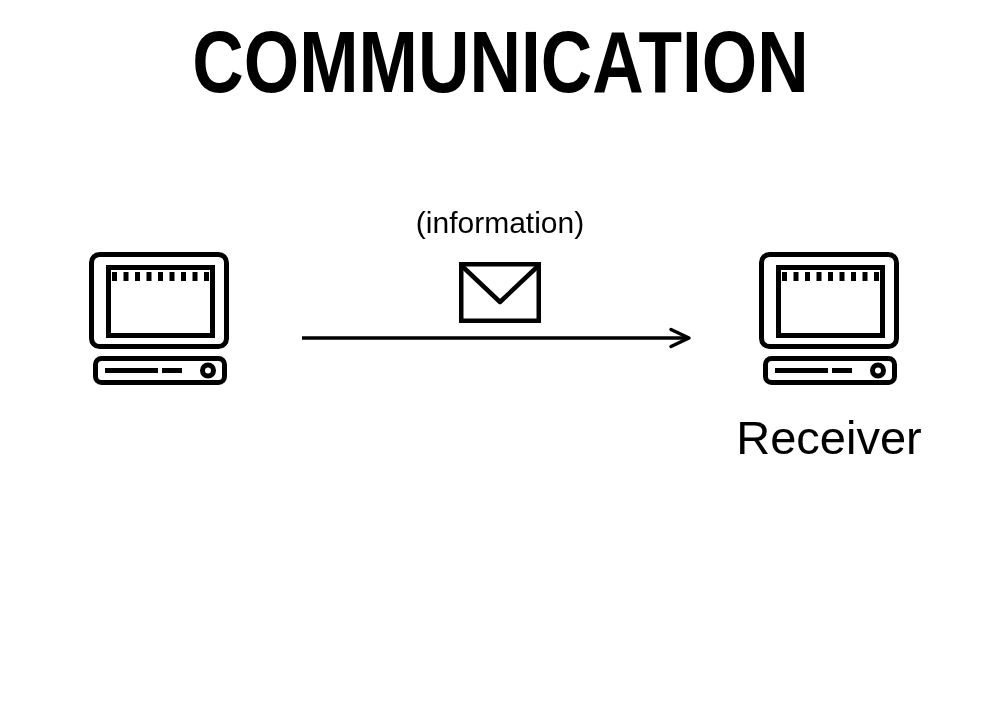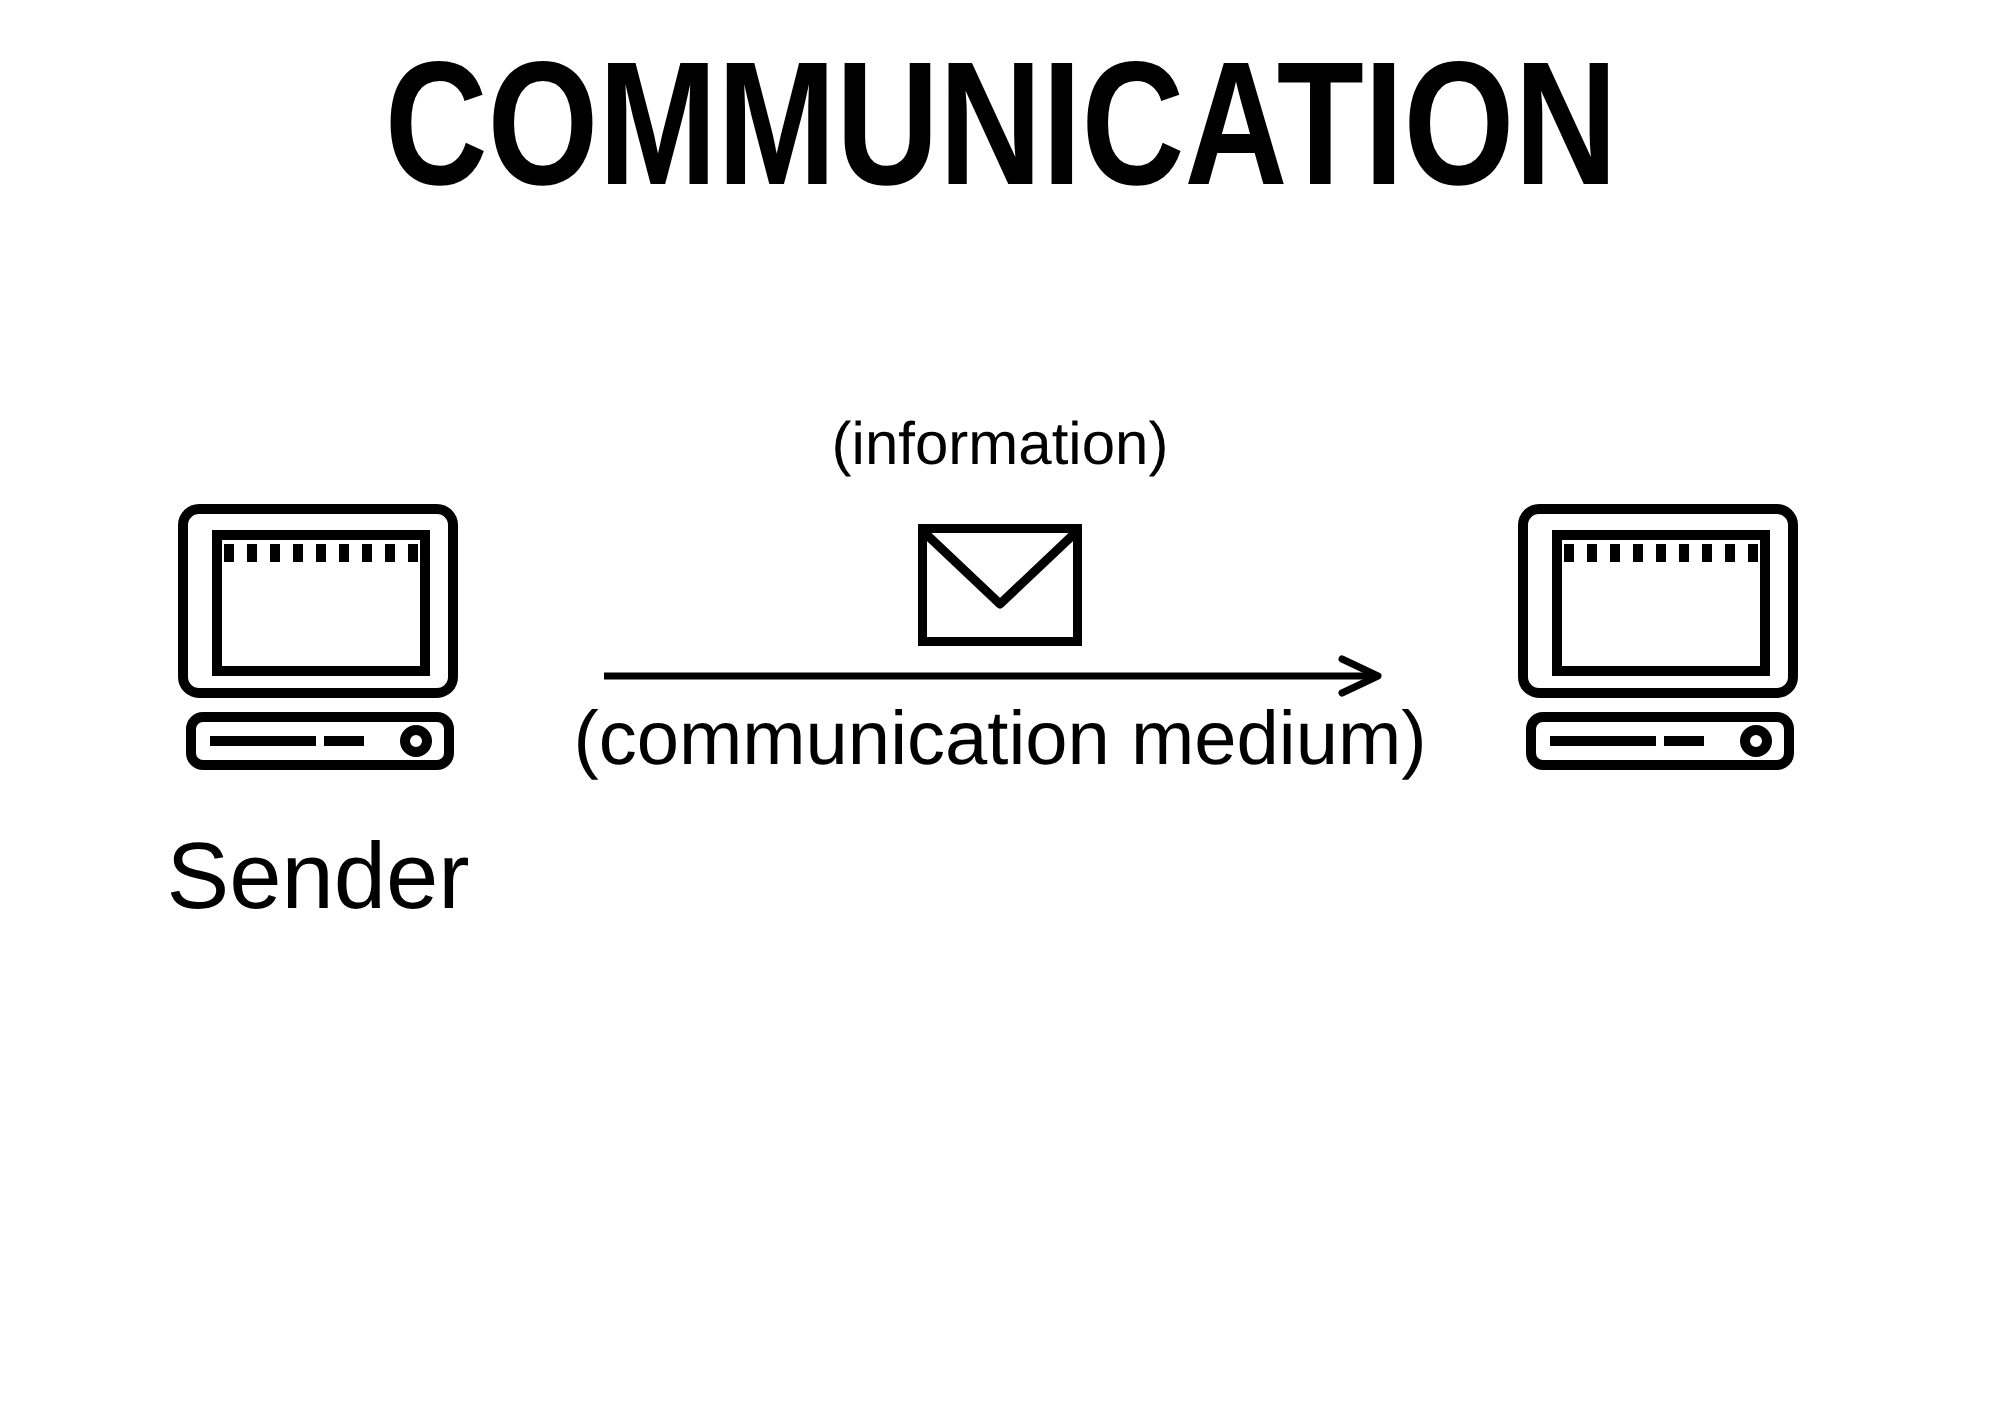--- a/index.html
+++ b/index.html
@@ -108,21 +108,20 @@
           <rect x="115" y="20" width="5" height="9"></rect>
         </g>
       </g>
       <g>
         <rect x="6.5" y="106.5" width="129" height="24" rx="6" fill="none" stroke="currentColor" stroke-width="5"></rect>
         <rect x="16" y="116" width="53" height="5" fill="currentColor"></rect>
         <rect x="73" y="116" width="20" height="5" fill="currentColor"></rect>
         <circle cx="119" cy="118.5" r="5.5" fill="none" stroke="currentColor" stroke-width="5"></circle>
       </g>
     </svg>
-    <div class="node-label">Sender</div>
   </div>
 
   <div class="node node-receiver">
     <svg class="computer-icon" width="140" height="136" viewBox="0 0 140 136" aria-hidden="true">
       <g>
         <rect x="2.5" y="2.5" width="135" height="92" rx="8" fill="none" stroke="currentColor" stroke-width="5"></rect>
         <rect x="19.5" y="15.5" width="104" height="68" fill="none" stroke="currentColor" stroke-width="5"></rect>
         <g fill="currentColor">
           <rect x="23" y="20" width="5" height="9"></rect>
           <rect x="34.5" y="20" width="5" height="9"></rect>
@@ -135,29 +134,29 @@
           <rect x="115" y="20" width="5" height="9"></rect>
         </g>
       </g>
       <g>
         <rect x="6.5" y="106.5" width="129" height="24" rx="6" fill="none" stroke="currentColor" stroke-width="5"></rect>
         <rect x="16" y="116" width="53" height="5" fill="currentColor"></rect>
         <rect x="73" y="116" width="20" height="5" fill="currentColor"></rect>
         <circle cx="119" cy="118.5" r="5.5" fill="none" stroke="currentColor" stroke-width="5"></circle>
       </g>
     </svg>
+    <div class="node-label">Receiver</div>
   </div>
 
   <div class="info-label">(information)</div>
 
   <svg class="envelope-icon" width="82" height="61" viewBox="0 0 82 61" aria-hidden="true">
     <rect x="2.25" y="2.25" width="77.5" height="56.5" fill="none" stroke="currentColor" stroke-width="4.5"></rect>
     <polyline points="4,5 41,40 78,5" fill="none" stroke="currentColor" stroke-width="4.5" stroke-linecap="round" stroke-linejoin="round"></polyline>
   </svg>
 
   <svg class="arrow-icon" width="395" height="26" viewBox="0 0 395 26" aria-hidden="true">
     <line x1="2" y1="13" x2="388" y2="13" stroke="currentColor" stroke-width="3.5"></line>
     <polyline points="371,4.5 389,13 371,21.5" fill="none" stroke="currentColor" stroke-width="3.5" stroke-linecap="round" stroke-linejoin="round"></polyline>
   </svg>
 
-  <div class="medium-label">(communication medium)</div>
 
 </div>
 
 </body></html>

